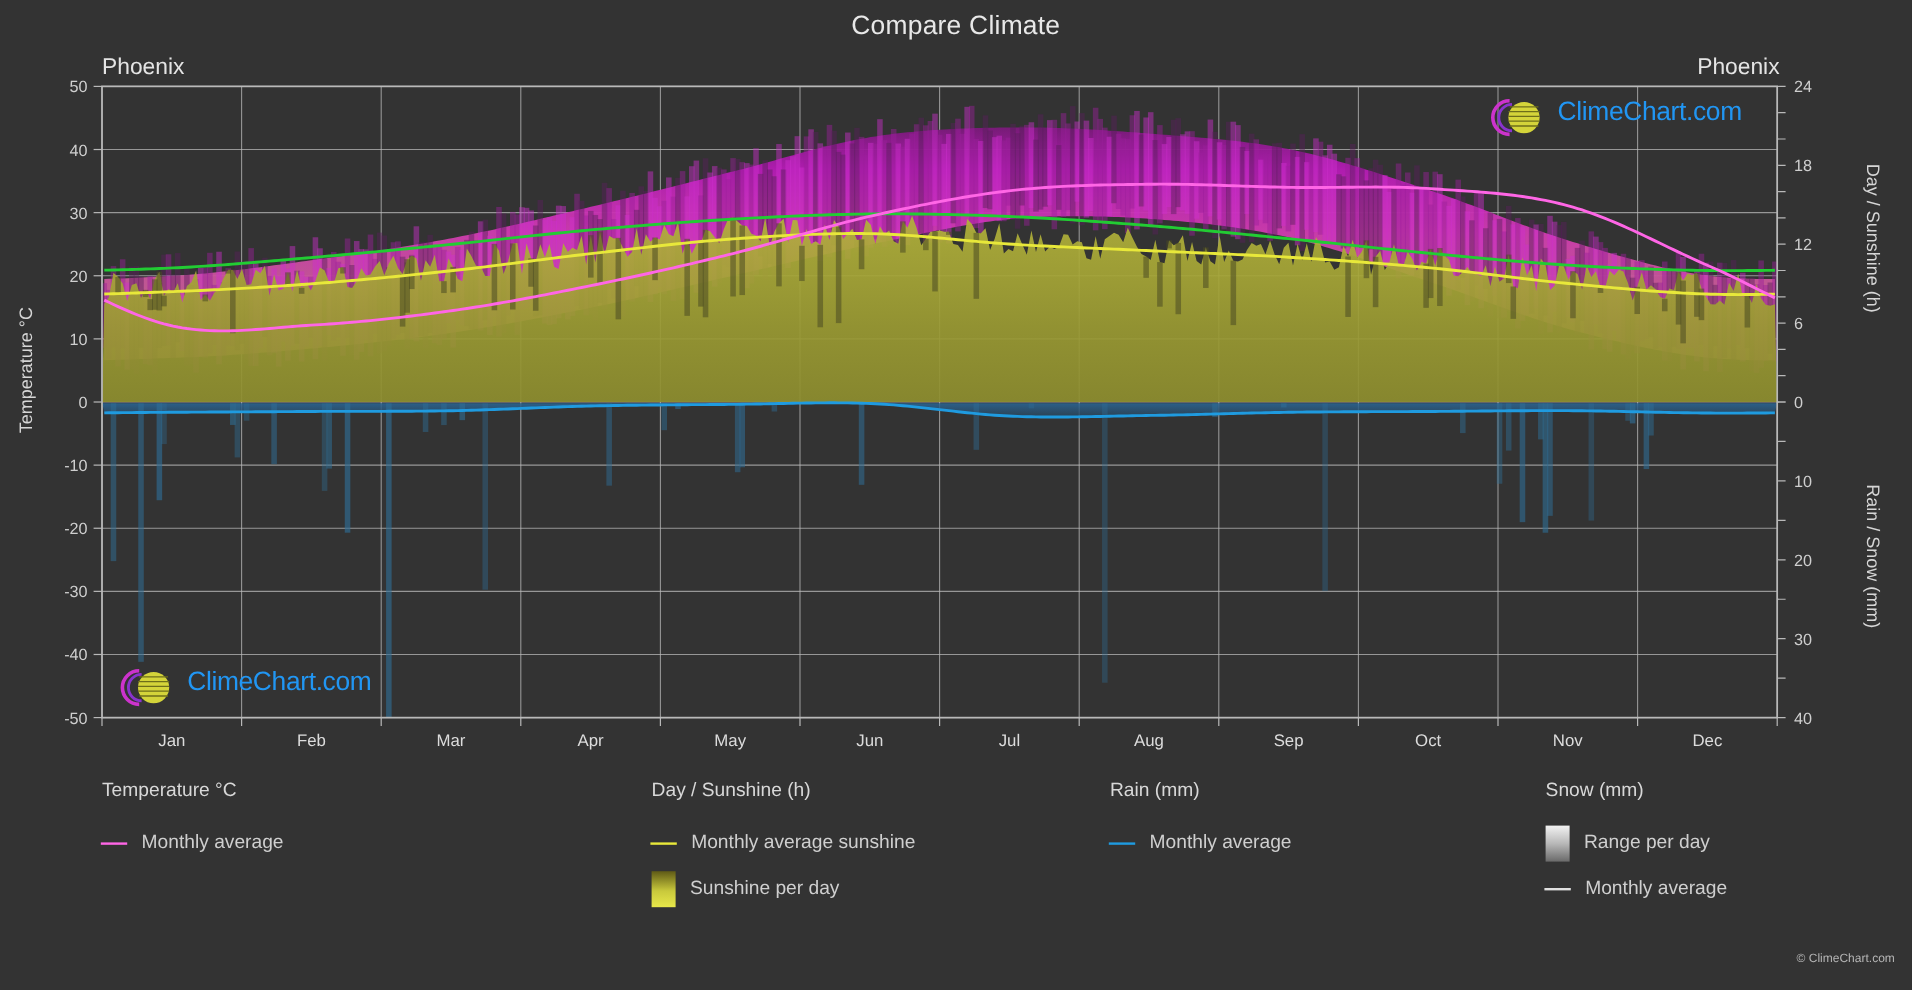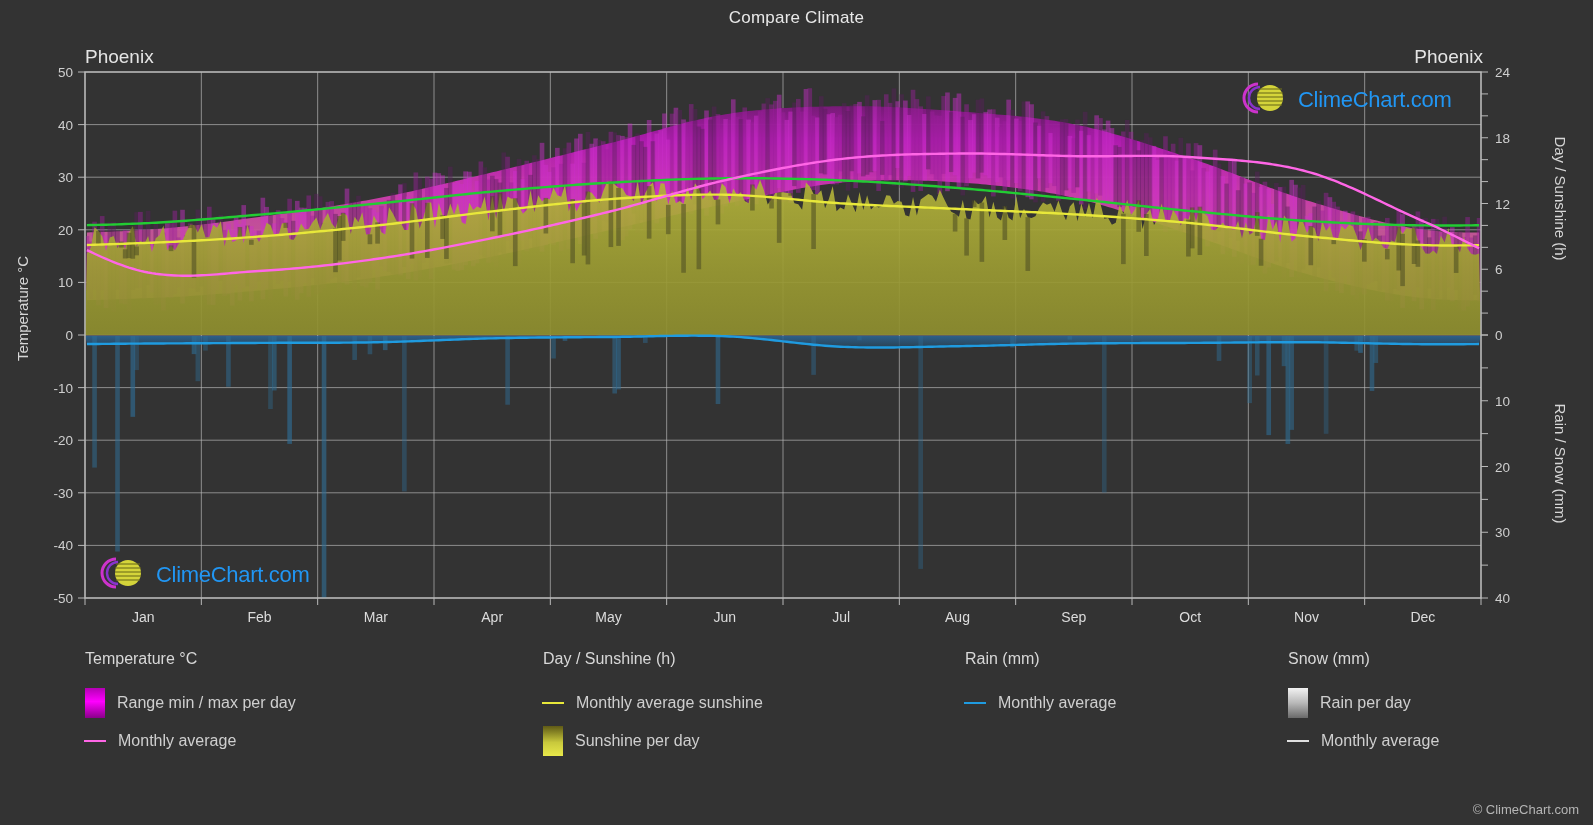--- a/index.html
+++ b/index.html
@@ -14,21 +14,21 @@
   #app {
     position: relative;
     width: 1593px; height: 825px;
     background: #333333;
   }
   
   .chart-title {
     position: absolute;
     top: 8px; left: 0; width: 1593px;
     text-align: center;
-    font-size: 17px;
+    font-size: 22px;
     color: #e8e8e8;
     letter-spacing: 0.2px;
   }
   
   .city-left {
     position: absolute;
     left: 85px; top: 46px;
     font-size: 19px;
     color: #e4e4e4;
   }
@@ -76,21 +76,21 @@
   }
   .month-label {
     font-family: "Liberation Sans", sans-serif;
     font-size: 14px;
     fill: #dcdcdc;
   }
   
   .logo {
     position: absolute;
     display: flex;
-    align-items: center;
+    align-items: flex-start;
     gap: 6px;
     pointer-events: none;
   }
   .logo-mark { position: relative; }
   .logo-text {
     color: #2196f3;
     font-size: 22px;
     letter-spacing: -0.3px;
     font-family: "Liberation Sans", sans-serif;
   }
@@ -137,22 +137,22 @@
   .sw-rain { background: linear-gradient(180deg,#1f8de0 0%,#1273bd 55%,#0e4a78 100%); }
   .sw-snow { background: linear-gradient(180deg,#f2f2f2 0%,#b8b8b8 50%,#6a6a6a 100%); }
   .ln-temp { background: #ff66e6; }
   .ln-day  { background: #22cc33; }
   .ln-sunavg { background: #e8e83a; }
   .ln-rain { background: #1f9be0; }
   .ln-snow { background: #e0e0e0; }
   
   .footer-copy {
     position: absolute;
-    right: 14px; bottom: 8px;
-    font-size: 13px;
+    right: 14px; bottom: 20px;
+    font-size: 10px;
     color: #b5b5b5;
   }
 </style>
 </head>
 <body>
 
 <div id="app">
 
   <div class="chart-title">Compare Climate</div>
   <div class="city-left">Phoenix</div>
@@ -832,54 +832,50 @@
       </svg>
     </span>
     <span class="logo-text">ClimeChart.com</span>
   </div>
 
   <div class="legend">
 
     <div class="legend-col" style="left:85px;">
       <div class="legend-head">Temperature °C</div>
       <div class="legend-row">
-        <span class="swatch-box sw-temp"></span>
-        <span class="legend-label">Range min / max per day</span>
-      </div>
-      <div class="legend-row">
         <span class="swatch-line ln-temp"></span>
         <span class="legend-label">Monthly average</span>
       </div>
     </div>
 
     <div class="legend-col" style="left:543px;">
       <div class="legend-head">Day / Sunshine (h)</div>
       <div class="legend-row">
         <span class="swatch-line ln-sunavg"></span>
         <span class="legend-label">Monthly average sunshine</span>
       </div>
       <div class="legend-row">
         <span class="swatch-box sw-sun"></span>
         <span class="legend-label">Sunshine per day</span>
       </div>
     </div>
 
-    <div class="legend-col" style="left:925px;margin-left:40px;">
+    <div class="legend-col" style="left:925px;">
       <div class="legend-head">Rain (mm)</div>
       <div class="legend-row">
         <span class="swatch-line ln-rain"></span>
         <span class="legend-label">Monthly average</span>
       </div>
     </div>
 
     <div class="legend-col" style="left:1288px;">
       <div class="legend-head">Snow (mm)</div>
       <div class="legend-row">
         <span class="swatch-box sw-snow"></span>
-        <span class="legend-label">Rain per day</span>
+        <span class="legend-label">Range per day</span>
       </div>
       <div class="legend-row">
         <span class="swatch-line ln-snow"></span>
         <span class="legend-label">Monthly average</span>
       </div>
     </div>
   </div>
 
   <div class="footer-copy">© ClimeChart.com</div>
 </div>

